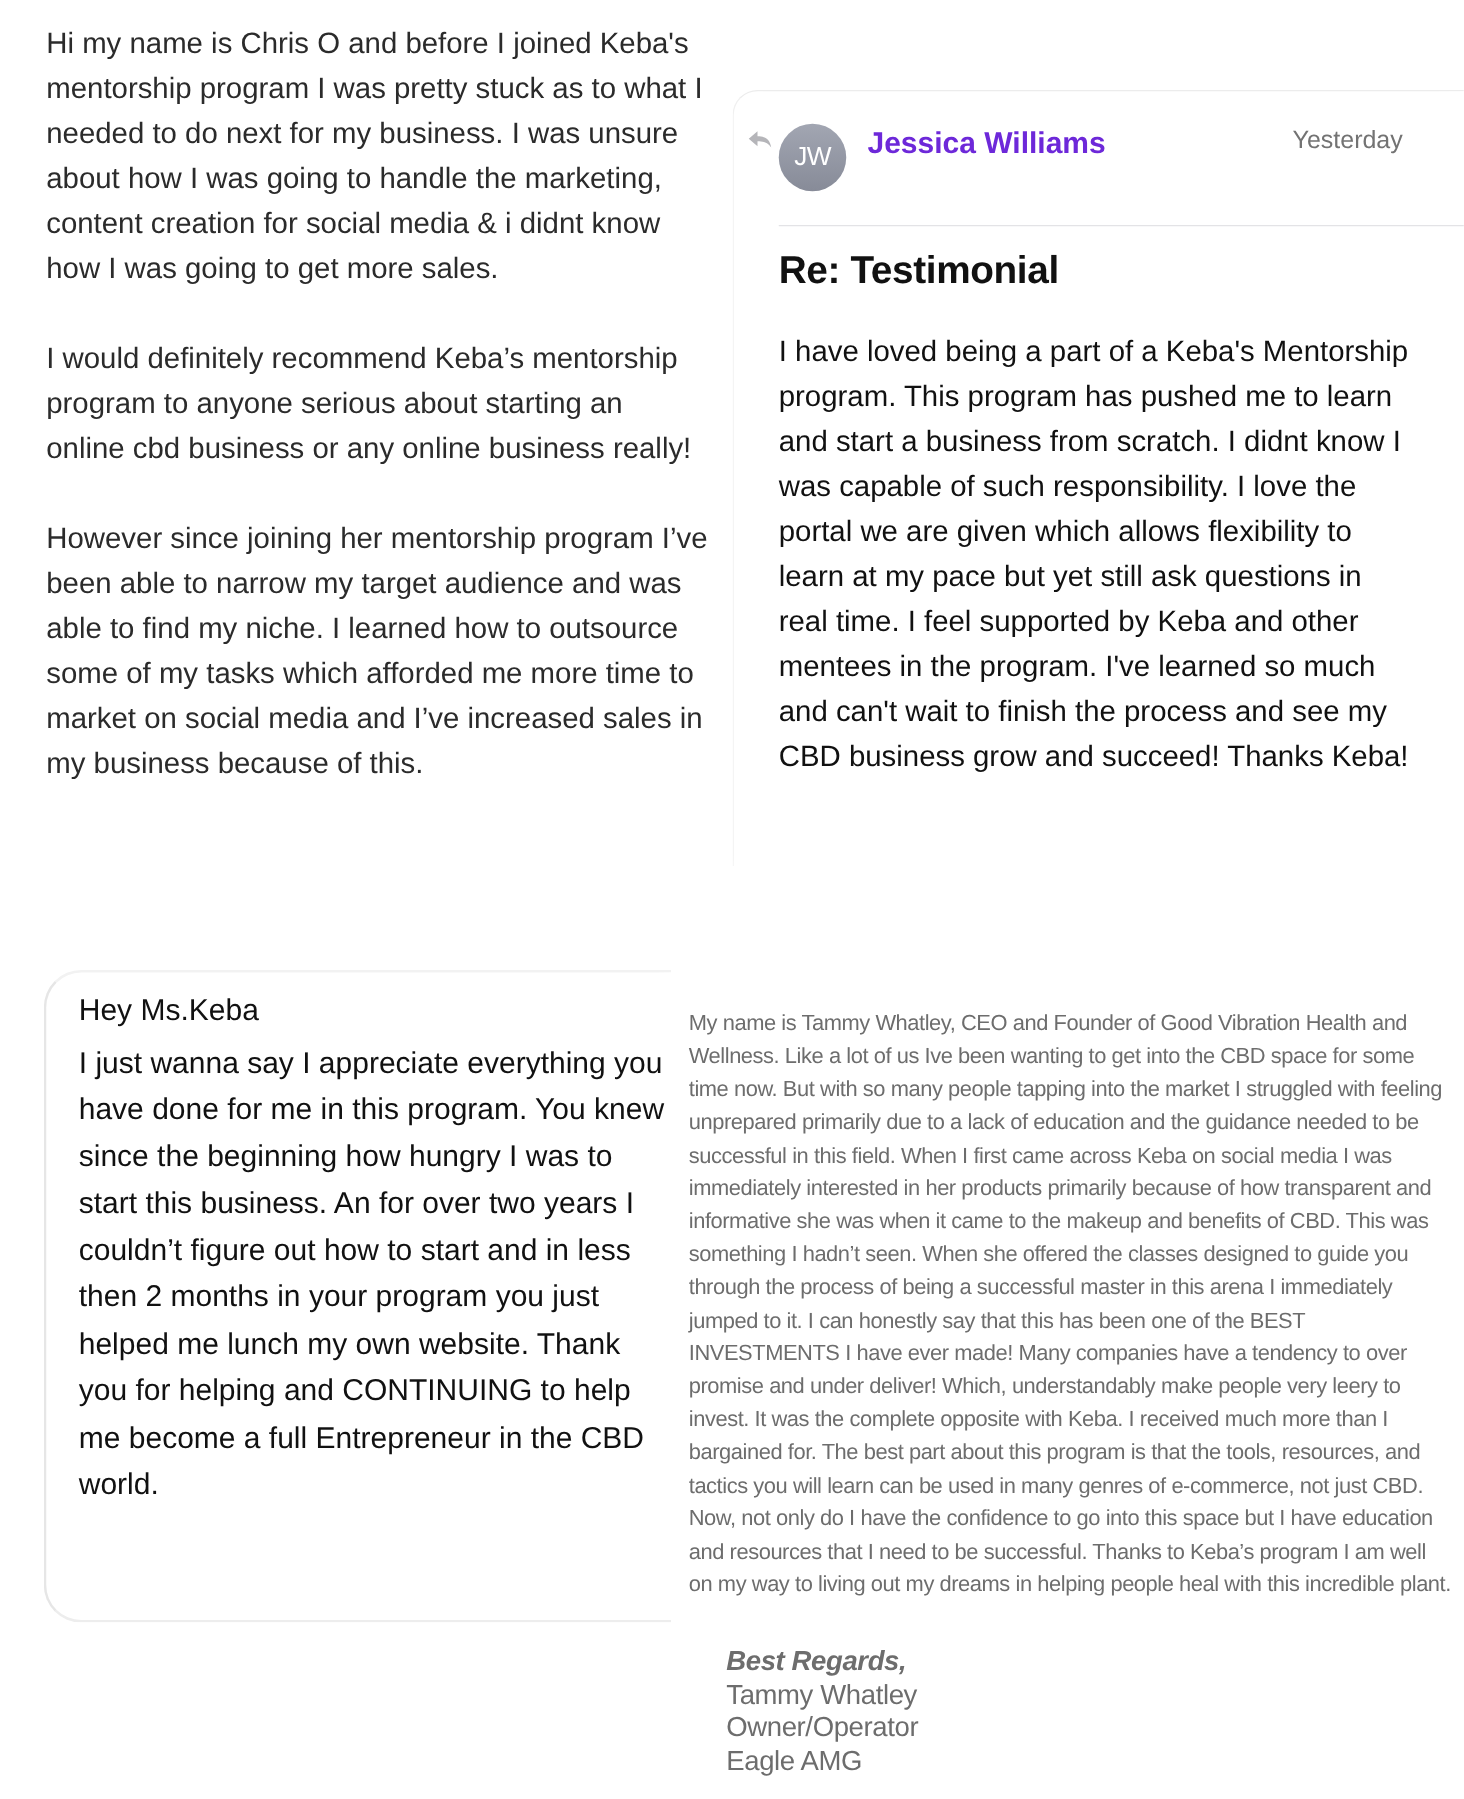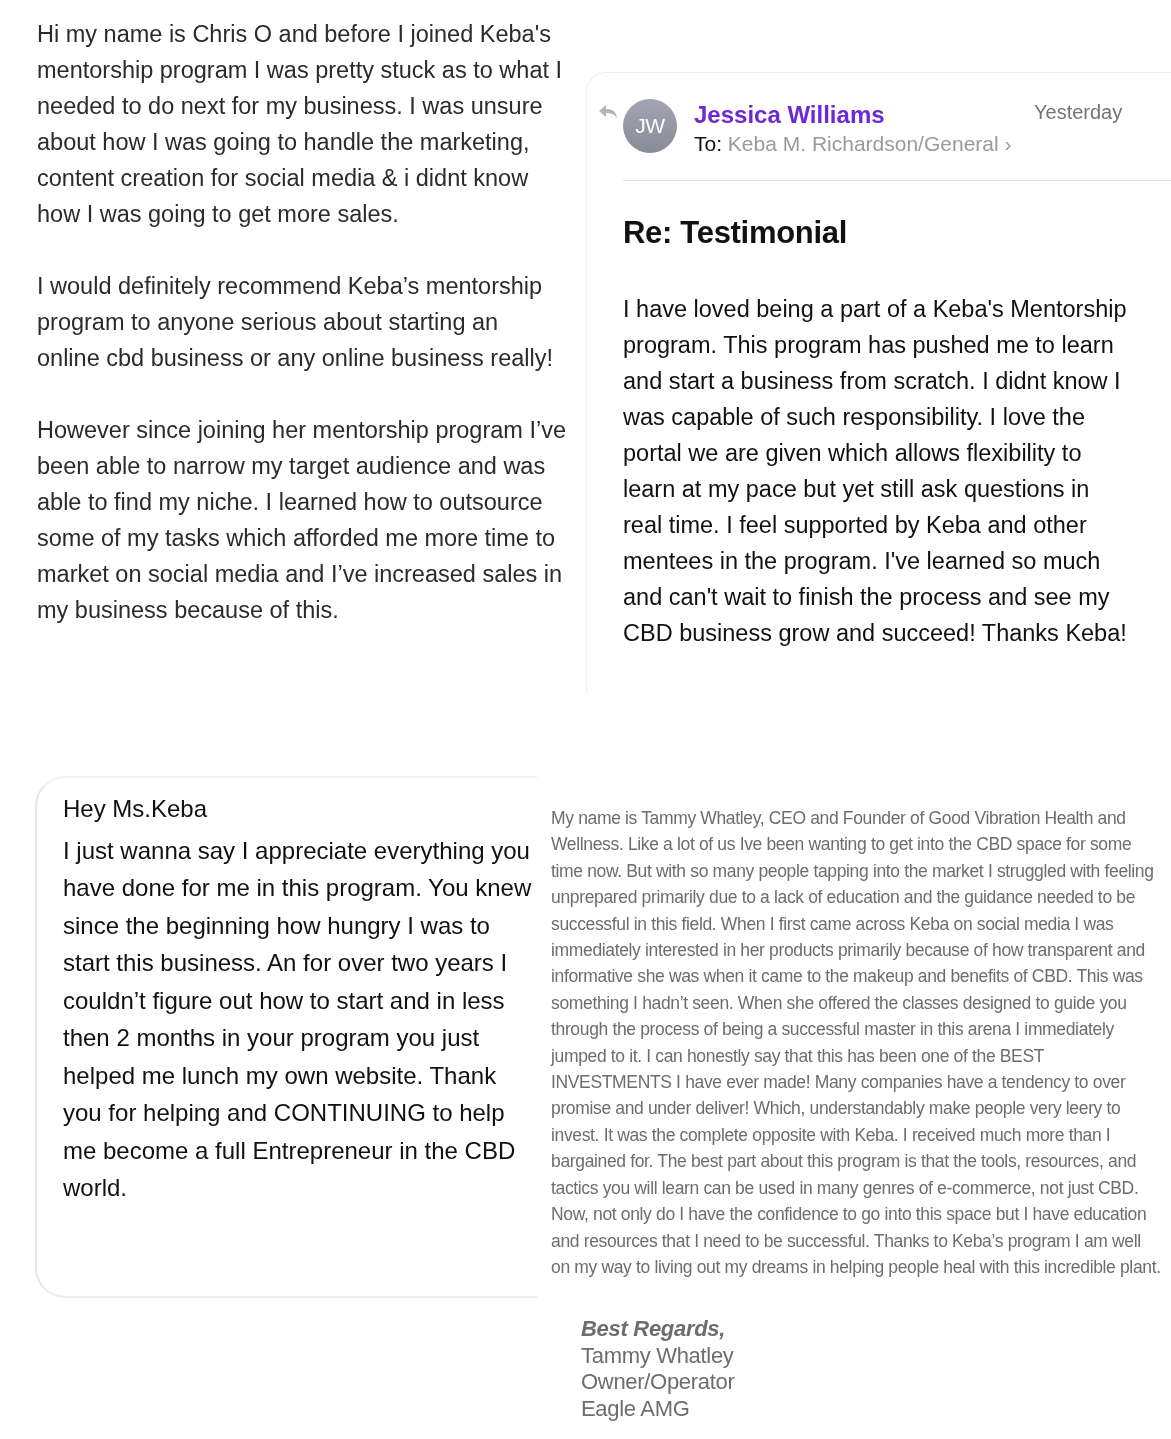--- a/index.html
+++ b/index.html
@@ -22,22 +22,22 @@
   .avatar {
     position: absolute; left: 36px; top: 26px; width: 54px; height: 54px; border-radius: 50%;
     background: linear-gradient(#a2a6b2, #878b98); color: #fff;
     font-size: 21px; display: flex; align-items: center; justify-content: center; letter-spacing: -0.5px;
   }
   .sender { position: absolute; left: 107px; top: 28px; font-size: 24px; font-weight: bold; color: #6d28d9; }
   .date { position: absolute; left: 447px; top: 28px; font-size: 20px; color: #737373; text-align: center; }
   .to-line { position: absolute; left: 107px; top: 59px; font-size: 21px; color: #111; }
   .to-line .rcpt { color: #9a9a9e; }
   .divider { position: absolute; left: 36px; top: 107px; width: 560px; height: 1px; background: #e3e3e6; }
-  .subject { position: absolute; left: 36px; top: 142px; font-size: 31px; font-weight: bold; color: #111; letter-spacing: -0.3px; }
-  .email-body { position: absolute; left: 36px; top: 218px; width: 510px; font-size: 23.5px; line-height: 36px; color: #111; }
+  .subject { position: absolute; left: 36px; top: 125px; font-size: 31px; font-weight: bold; color: #111; letter-spacing: -0.3px; }
+  .email-body { position: absolute; left: 36px; top: 190px; width: 510px; font-size: 23.5px; line-height: 36px; color: #111; }
 
   
   .bubble {
     position: absolute; left: 35px; top: 776px; width: 500px; height: 518px;
     border-left: 2px solid #e6e6e6; border-top: 2px solid #f2f2f2; border-bottom: 2px solid #ededed;
     border-radius: 30px 0 0 30px;
   }
   .bubble-text {
     position: absolute; left: 63px; top: 790px; width: 470px;
     font-size: 24px; line-height: 37.5px; color: #111;
@@ -65,25 +65,20 @@
   <span class="reply-icon">
     <svg width="22" height="18" viewBox="0 0 22 18">
         <path d="M9 2 L2 8 L9 14 L9 10 C14 10 17 11 20 15 C19 9 16 6 9 6 Z" fill="#b5b5b9"></path>
       </svg>
   </span>
   <div class="avatar">
     <span>JW</span>
   </div>
   <div class="sender">Jessica Williams</div>
   <div class="date">Yesterday</div>
-  <div class="to-line">
-    <span>To:</span>
-    <span class="rcpt">Keba M. Richardson/General</span>
-    <span class="rcpt">›</span>
-  </div>
   <div class="divider"></div>
   <div class="subject">Re: Testimonial</div>
   <div class="email-body">I have loved being a part of a Keba's Mentorship program. This program has pushed me to learn and start a business from scratch. I didnt know I was capable of such responsibility. I love the portal we are given which allows flexibility to learn at my pace but yet still ask questions in real time. I feel supported by Keba and other mentees in the program. I've learned so much and can't wait to finish the process and see my CBD business grow and succeed! Thanks Keba!</div>
 </div>
 
 <div class="bubble"></div>
 <div class="bubble-text">
   <span class="greet">Hey Ms.Keba</span>
   <span> I just wanna say I appreciate everything you have done for me in this program. You knew since the beginning how hungry I was to start this business. An for over two years I couldn’t figure out how to start and in less then 2 months in your program you just helped me lunch my own website. Thank you for helping and CONTINUING to help me become a full Entrepreneur in the CBD world.</span>
 </div>

